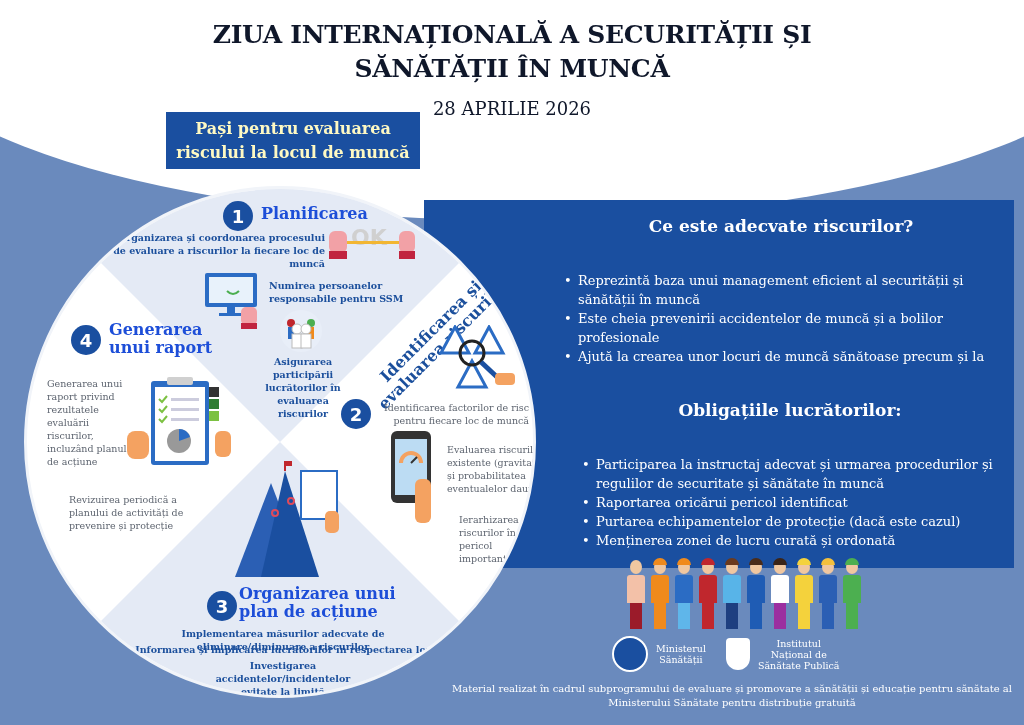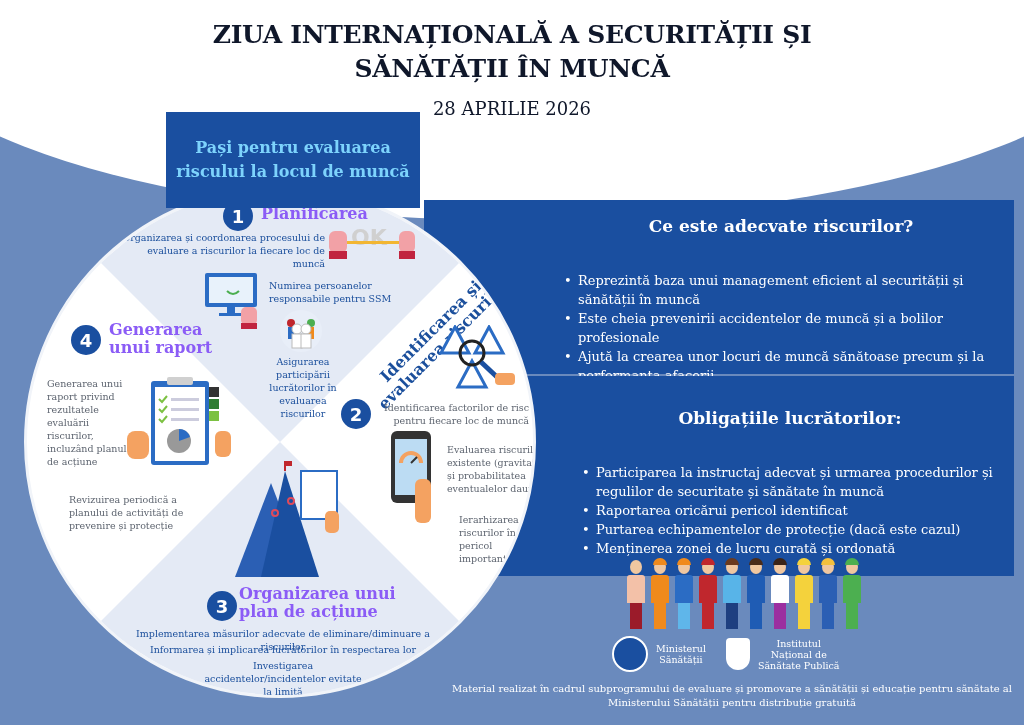--- a/index.html
+++ b/index.html
@@ -19,22 +19,22 @@
     position: absolute; left: 0; top: 18px; width: 1024px;
     text-align: center; color: #0f172a;
     font-family: "DejaVu Serif", serif; font-weight: bold;
     font-size: 25px; line-height: 34px; letter-spacing: -0.3px;
   }
   .date {
     position: absolute; left: 412px; top: 98px; width: 200px;
     text-align: center; color: #0f172a; font-size: 18px;
   }
   .steps-header {
-    position: absolute; left: 166px; top: 112px; width: 254px; height: 96px;
-    background: #1a4fa0; color: #7dd3fc;
+    position: absolute; left: 166px; top: 112px; width: 254px; height: 57px;
+    background: #1a4fa0; color: #fef9c3;
     font-weight: bold; font-size: 16px; line-height: 24px;
     display: flex; align-items: center; justify-content: center; text-align: center;
     z-index: 5;
   }
   .info-box {
     position: absolute; left: 424px; width: 590px;
     background: #1a4fa0; color: #fff;
     padding-left: 138px; padding-right: 14px;
   }
   .info-box h2 {
@@ -42,21 +42,21 @@
   }
   .info-box ul { list-style: none; margin-top: 35px; }
   .info-box li {
     position: relative; padding-left: 16px;
     font-size: 13px; line-height: 19px;
   }
   .info-box li::before {
     content: "•"; position: absolute; left: 2px; top: 0;
   }
   .box1 { top: 200px; height: 174px; padding-top: 16px; }
-  .box2 { top: 376px; height: 200px; padding-top: 32px; }
+  .box2 { top: 368px; height: 200px; padding-top: 32px; }
   .box2 { padding-left: 156px; }
 
   .circle {
     position: absolute; left: 24px; top: 186px;
     width: 512px; height: 512px; border-radius: 50%;
     background: #ffffff; overflow: hidden; z-index: 3;
     border: 3px solid #f1f4f9;
   }
   .quad {
     position: absolute; left: 0; top: 0; width: 100%; height: 100%;
@@ -70,27 +70,27 @@
     clip-path: polygon(0 100%, 100% 100%, 50% 50%);
   }
   .step-num {
     position: absolute; width: 30px; height: 30px; border-radius: 50%;
     background: #1a4fa0; color: #fff; font-family: "DejaVu Sans", sans-serif;
     font-weight: bold; font-size: 18px;
     display: flex; align-items: center; justify-content: center;
     z-index: 4;
   }
   .step-title {
-    position: absolute; color: #8b5cf6; font-weight: bold; font-size: 16px; line-height: 18px;
+    position: absolute; color: #1d4ed8; font-weight: bold; font-size: 16px; line-height: 18px;
     z-index: 4;
   }
   .txt {
     position: absolute; font-size: 9.5px; line-height: 13px; z-index: 4;
   }
-  .txt.blue { color: #1b4f9c; font-weight: normal; }
+  .txt.blue { color: #1b4f9c; font-weight: bold; }
   .txt.gray { color: #5e6570; }
   .center { text-align: center; }
   .right { text-align: right; }
   .rot-title {
     position: absolute; left: 320px; top: 310px; width: 220px;
     transform: rotate(-45deg); transform-origin: left top;
     color: #1b4f9c; font-weight: bold; font-size: 16px; line-height: 18px;
     text-align: center; z-index: 4;
   }
   .icon { position: absolute; z-index: 4; }
@@ -339,14 +339,14 @@
     <div class="logo-text">
       <div>Institutul</div>
       <div>Național de</div>
       <div>Sănătate Publică</div>
     </div>
   </div>
 </div>
 
 <div class="footer-note">
   <div>Material realizat în cadrul subprogramului de evaluare și promovare a sănătății și educație pentru sănătate al</div>
-  <div>Ministerului Sănătății pentru distribuție gratuită</div>
+  <div>Ministerului Sănătate pentru distribuție gratuită</div>
 </div>
 
 </body></html>

